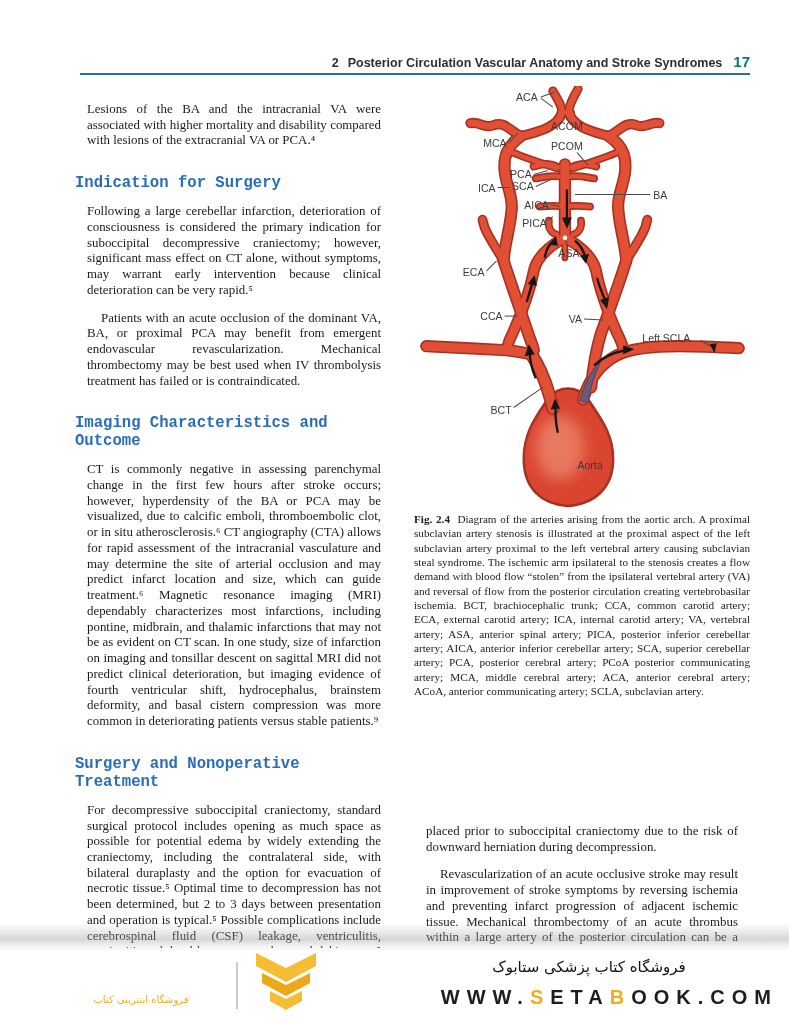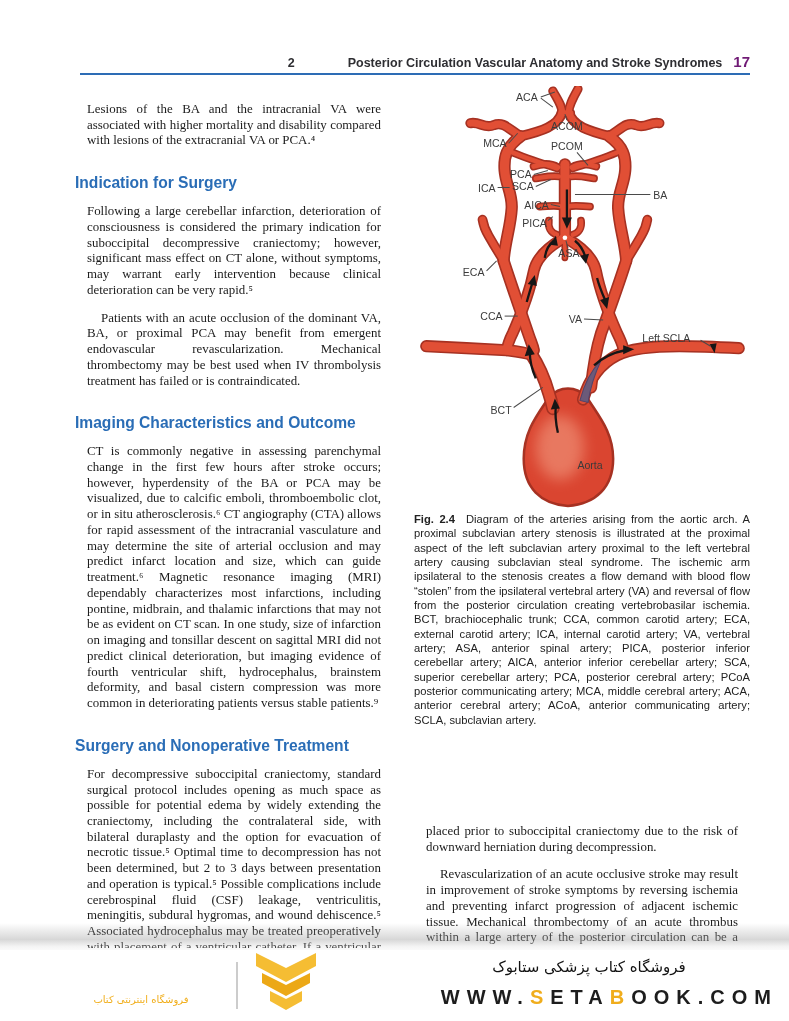--- a/index.html
+++ b/index.html
@@ -3,36 +3,36 @@
 <meta charset="utf-8">
 <style>
   html,body{margin:0;padding:0;background:#e8e8e8;}
   .page{position:relative;width:789px;height:1021px;background:#ffffff;overflow:hidden;
         font-family:"Liberation Serif","DejaVu Serif",serif;}
 
   
   .hdr{position:absolute;top:53px;left:80px;width:670px;text-align:right;white-space:nowrap;
        font-family:"Liberation Sans","DejaVu Sans",sans-serif;}
   .hdr .chap{font-weight:bold;font-size:12.5px;color:#2e2e32;margin-right:9px;}
-  .hdr .title{font-weight:bold;font-size:12.5px;color:#2e2e32;margin-left:44px;}
-  .hdr .pnum{font-weight:bold;font-size:15px;color:#701a75;margin-left:11px;}
+  .hdr .title{font-weight:bold;font-size:12.5px;color:#2e2e32;}
+  .hdr .pnum{font-weight:bold;font-size:15px;color:#0f766e;margin-left:11px;}
   .hdr-rule{position:absolute;top:73px;left:80px;width:670px;height:2.2px;background:#2d6cb5;}
 
   
   .col-left{position:absolute;left:75px;top:90px;width:318px;height:858px;overflow:hidden;}
   .col-right-caption{position:absolute;left:414px;top:512px;width:336px;}
   .col-right-text{position:absolute;left:414px;top:812px;width:336px;height:136px;overflow:hidden;}
 
   p.body{margin:12px;font-size:12.9px;line-height:1.22;text-align:justify;color:#1b1b1b;
          hyphens:auto;-webkit-hyphens:auto;}
   p.indent{text-indent:14px;}
-  .sec-h{margin:25px 0 11px 0;font-family:Liberation Sans, sans-serif;
+  .sec-h{margin:25px 0 11px 0;font-family:Liberation Mono, monospace;
          font-weight:bold;font-size:15.6px;color:#2a6db6;}
 
-  .caption{font-family:Liberation Sans, sans-serif;font-size:11.2px;
+  .caption{font-family:Liberation Serif, serif;font-size:11.2px;
            line-height:1.28;text-align:justify;color:#222;margin:0;}
   .caption .fig-label{font-weight:bold;}
 
   
   .diagram-wrap{position:absolute;left:416px;top:86px;width:332px;height:422px;}
   .vessel-outer{stroke:#a63122;}
   .vessel-inner{stroke:#e14f35;}
   .vessel-outer path,.vessel-inner path{fill:none;stroke-linecap:round;}
   .aorta-bulb{fill:#da4530;stroke:#a63122;stroke-width:2.5;}
   .aorta-hl{fill:#f29a80;opacity:.6;filter:blur(7px);}

